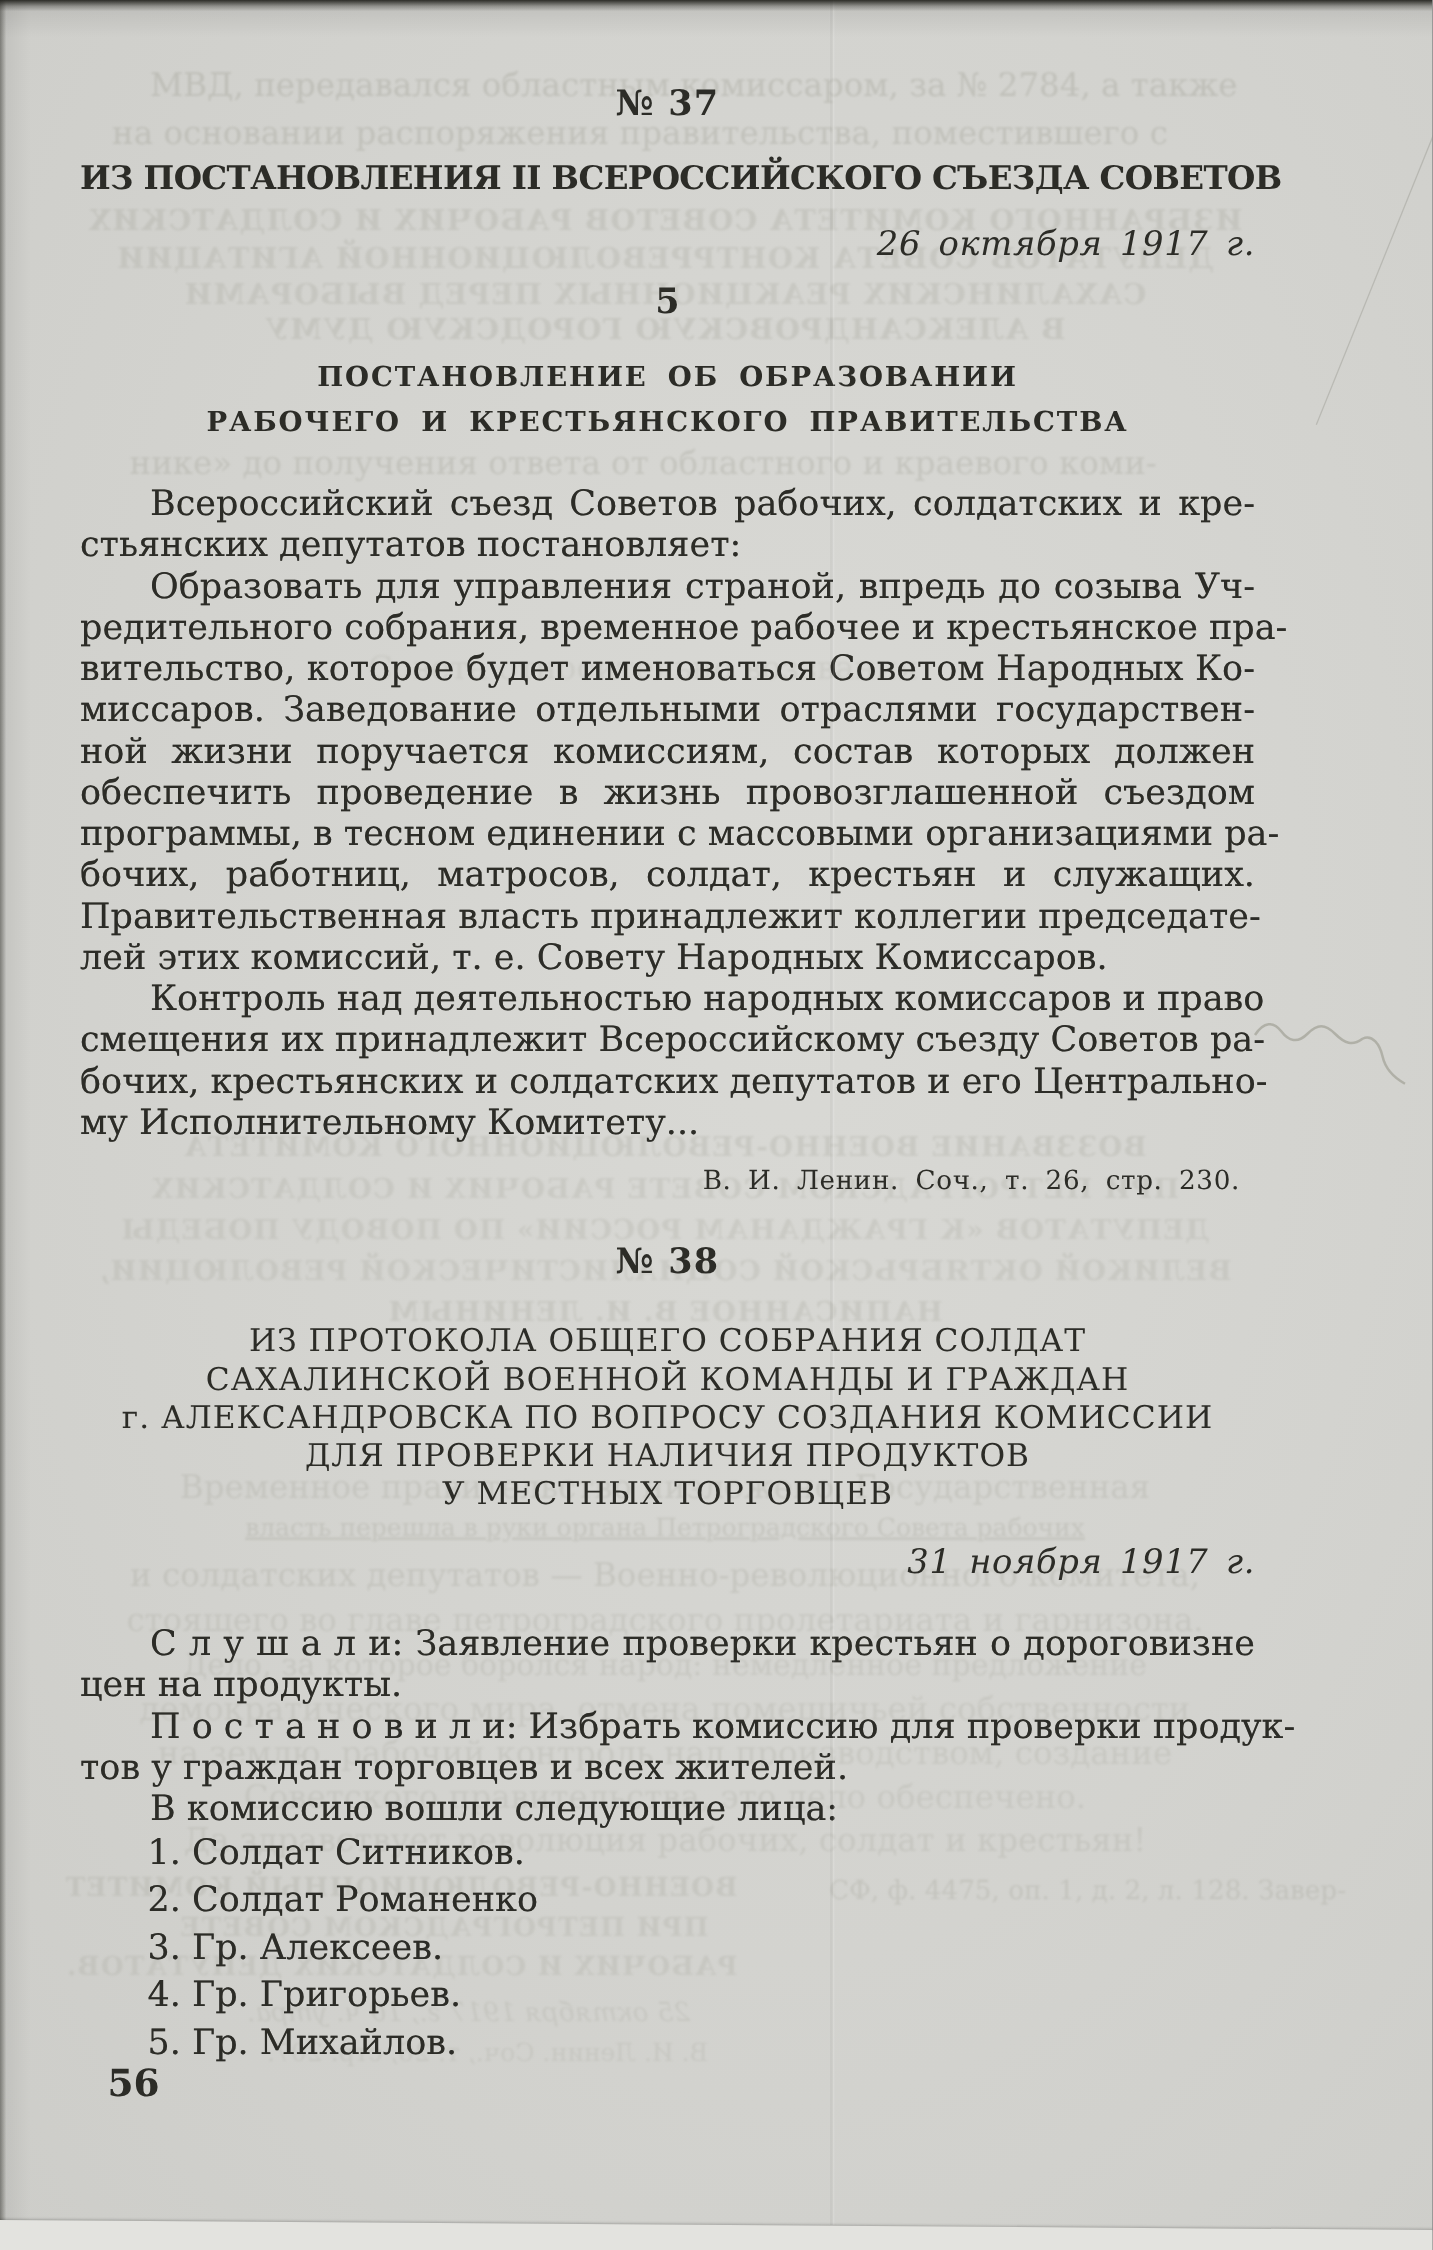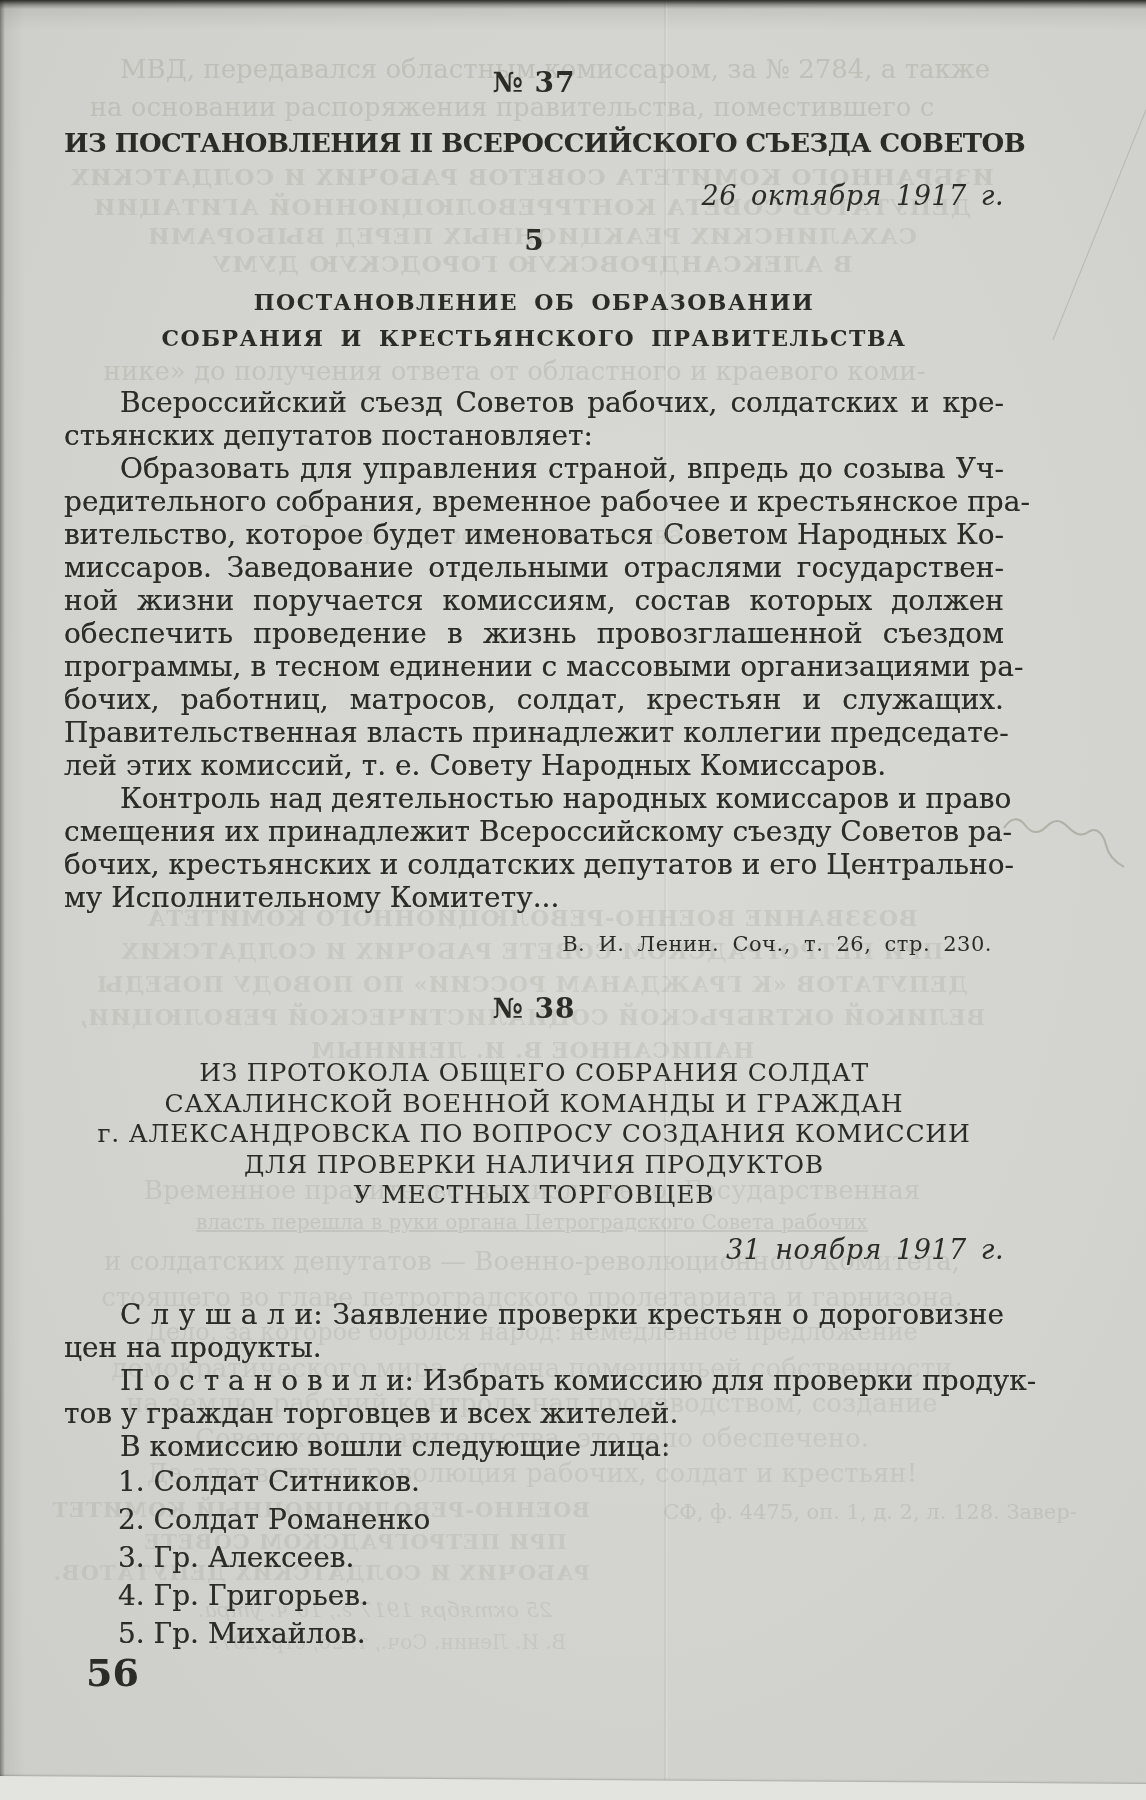--- a/index.html
+++ b/index.html
@@ -47,21 +47,21 @@
   .bodyblk{left:64px;width:940px;font-size:28px;line-height:33px;
     text-shadow:0 0 0.5px rgba(44,44,39,0.55);}
   .bodyblk div{white-space:nowrap;}
   .j{text-align:justify;text-align-last:justify;}
   .endl{text-align-last:left;}
   .ind{text-indent:56px;}
   .cite{left:52px;width:940px;text-align:right;font-size:21px;
     word-spacing:6px;letter-spacing:0.5px;}
   .members{left:118px;width:700px;font-size:28px;line-height:38px;
     text-shadow:0 0 0.5px rgba(44,44,39,0.55);}
-  .pageno{left:86px;top:1650px;font-size:38px;font-weight:bold;}
+  .pageno{left:86px;top:1650px;font-size:30px;font-weight:bold;}
 </style>
 </head>
 <body>
 
 <div class="stage">
 
   <div style="position:absolute;inset:0;">
     <div class="bleed" style="top:54px;left:85px;width:940px;font-size:26px;opacity:.42;">МВД, передавался областным комиссаром, за № 2784, а также</div>
     <div class="bleed" style="top:92px;left:62px;width:900px;font-size:26px;opacity:.40;">на основании распоряжения правительства, поместившего с</div>
     <div class="bleed m bb" style="top:163px;left:62px;width:940px;font-size:23px;opacity:.30;">ИЗБРАННОГО КОМИТЕТА СОВЕТОВ РАБОЧИХ И СОЛДАТСКИХ</div>
@@ -93,21 +93,21 @@
   </div>
 
   <div class="ink">
 
     <div class="doc-num" style="top:66px;">№ 37</div>
     <div class="title1" style="top:128px;">ИЗ ПОСТАНОВЛЕНИЯ II ВСЕРОССИЙСКОГО СЪЕЗДА СОВЕТОВ</div>
     <div class="date" style="top:180px;">26 октября 1917 г.</div>
     <div class="sec-num" style="top:224px;">5</div>
     <div class="subtitle" style="top:284px;">
       <div>ПОСТАНОВЛЕНИЕ ОБ ОБРАЗОВАНИИ</div>
-      <div>СОБРАНИЯ И КРЕСТЬЯНСКОГО ПРАВИТЕЛЬСТВА</div>
+      <div>РАБОЧЕГО И КРЕСТЬЯНСКОГО ПРАВИТЕЛЬСТВА</div>
     </div>
     <div class="bodyblk" style="top:386px;">
       <div class="j ind">Всероссийский съезд Советов рабочих, солдатских и кре-</div>
       <div class="j endl">стьянских депутатов постановляет:</div>
       <div class="j ind">Образовать для управления страной, впредь до созыва Уч-</div>
       <div class="j">редительного собрания, временное рабочее и крестьянское пра-</div>
       <div class="j">вительство, которое будет именоваться Советом Народных Ко-</div>
       <div class="j">миссаров. Заведование отдельными отраслями государствен-</div>
       <div class="j">ной жизни поручается комиссиям, состав которых должен</div>
       <div class="j">обеспечить проведение в жизнь провозглашенной съездом</div>

